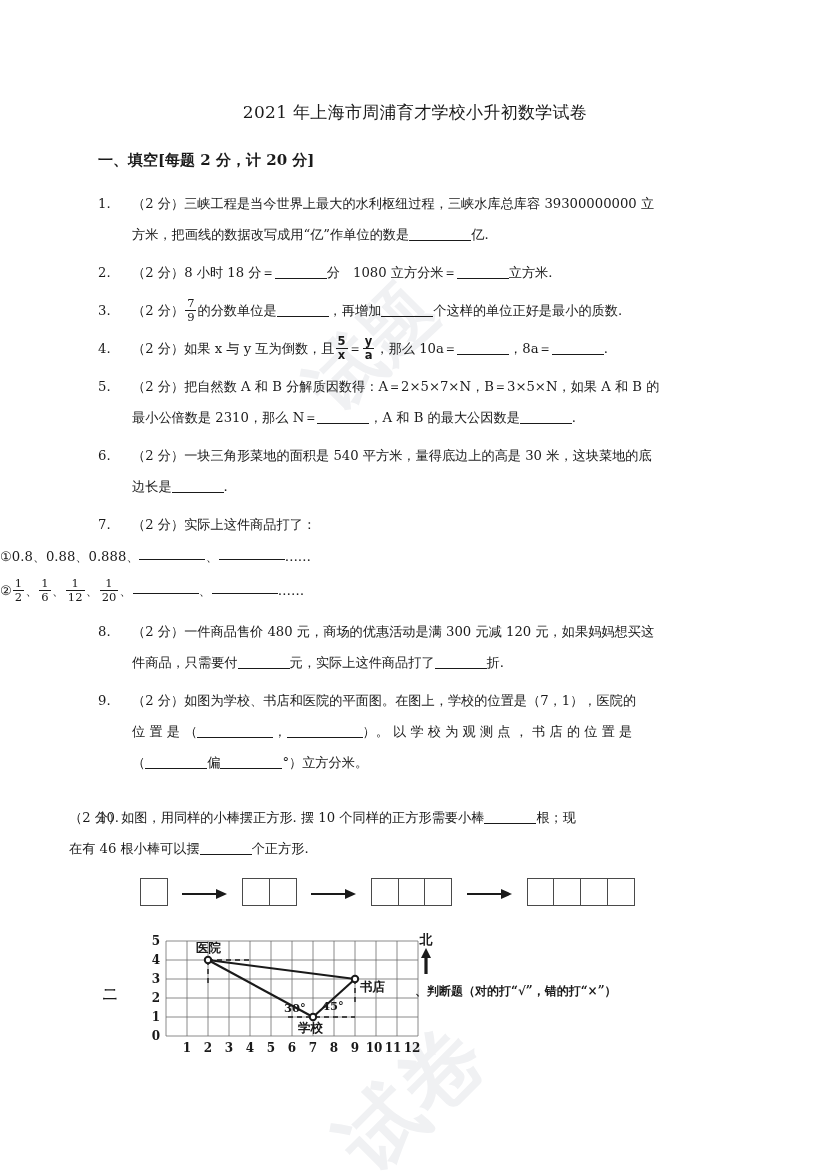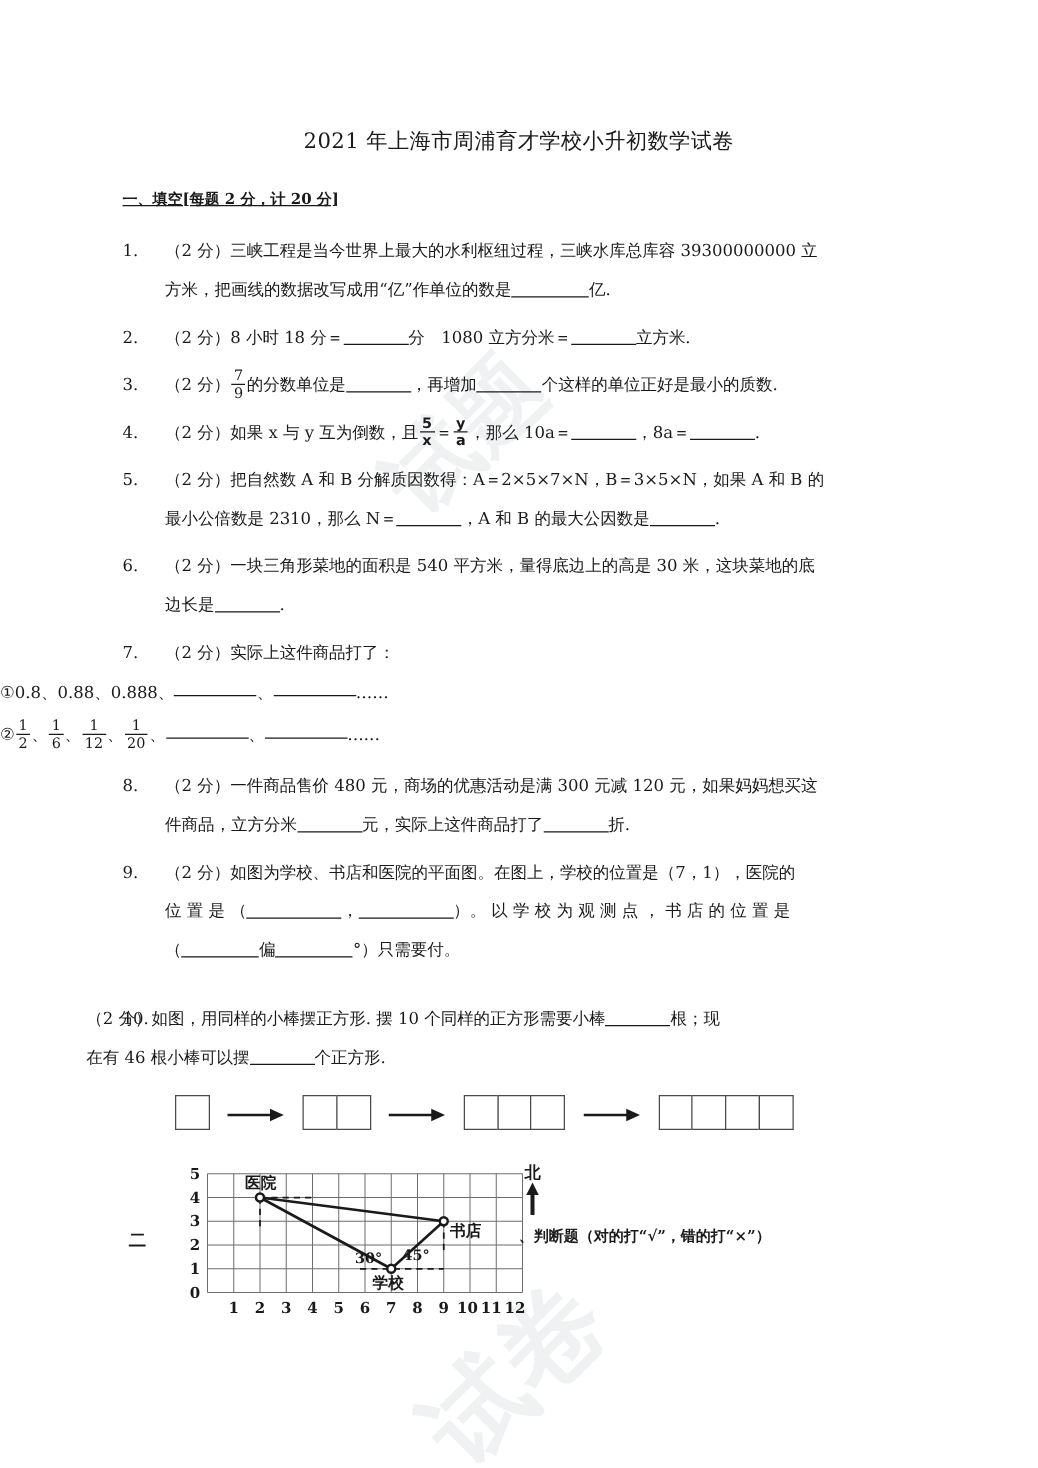--- a/index.html
+++ b/index.html
@@ -36,25 +36,24 @@
     font-size: 17px;
     font-weight: 400;
     letter-spacing: 0.3px;
     margin: 0;
     padding-top: 101px;
     font-family: "DejaVu Serif", "Liberation Serif", serif;
   }
 
   
   .section-head {
-    font-size: 12px;
+    font-size: 15px;
     font-weight: 700;
     margin: 0;
     padding: 27px 0 0 98px;
-    text-decoration: underline;
   }
 
   
   .q {
     position: relative;
     padding-left: 132px;
     padding-right: 100px;
     font-size: 13.2px;
     line-height: 31px;
     text-align: justify;
@@ -206,29 +205,29 @@
   <div class="sub-line">
     <span>①0.8、0.88、0.888、</span><span class="ul-long"></span><span>、</span><span class="ul-long"></span><span>……</span>
   </div>
   <div class="sub-line two">
     <span>②</span><span class="frac"><span class="n">1</span><span class="d">2</span></span><span>、</span><span class="frac"><span class="n">1</span><span class="d">6</span></span><span>、</span><span class="frac"><span class="n">1</span><span class="d">12</span></span><span>、</span><span class="frac"><span class="n">1</span><span class="d">20</span></span><span>、</span><span class="ul-long"></span><span>、</span><span class="ul-long"></span><span>……</span>
   </div>
 
   <div class="q q8">
     <span class="q-num">8.</span>
     <span>（2 分）</span><span>一件商品售价 480 元，商场的优惠活动是满 300 元减 120 元，如果妈妈想买这</span><br>
-    <span>件商品，立方分米</span><span class="blank-s"></span><span>元，实际上这件商品打了</span><span class="blank-s"></span><span>折.</span>
+    <span>件商品，只需要付</span><span class="blank-s"></span><span>元，实际上这件商品打了</span><span class="blank-s"></span><span>折.</span>
   </div>
 
   <div class="q q9">
     <span class="q-num">9.</span>
     <span class="body">
       <span>（2 分）</span><span>如图为学校、书店和医院的平面图。在图上，学校的位置是（7，1），医院的</span><br>
       <span>位 置 是 （</span><span class="blank-l"></span><span>，</span><span class="blank-l"></span><span>）。 以 学 校 为 观 测 点 ， 书 店 的 位 置 是</span><br>
-      <span>（</span><span class="blank-m"></span><span>偏</span><span class="blank-m"></span><span>°）只需要付。</span>
+      <span>（</span><span class="blank-m"></span><span>偏</span><span class="blank-m"></span><span>°）立方分米。</span>
     </span>
   </div>
 
   <div class="q q10">
     <span class="q-num">10.</span>
     <span>（2 分）</span><span>如图，用同样的小棒摆正方形. 摆 10 个同样的正方形需要小棒</span><span class="blank-s"></span><span>根；现</span><br>
     <span>在有 46 根小棒可以摆</span><span class="blank-s"></span><span>个正方形.</span>
   </div>
 
   <div class="squares-row">

